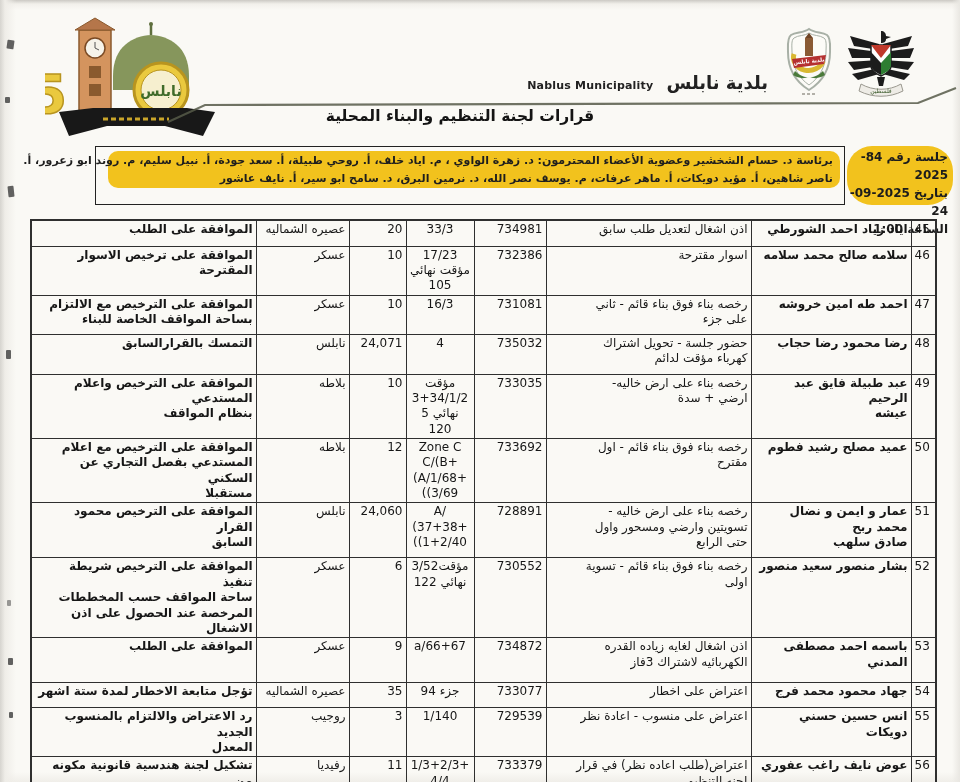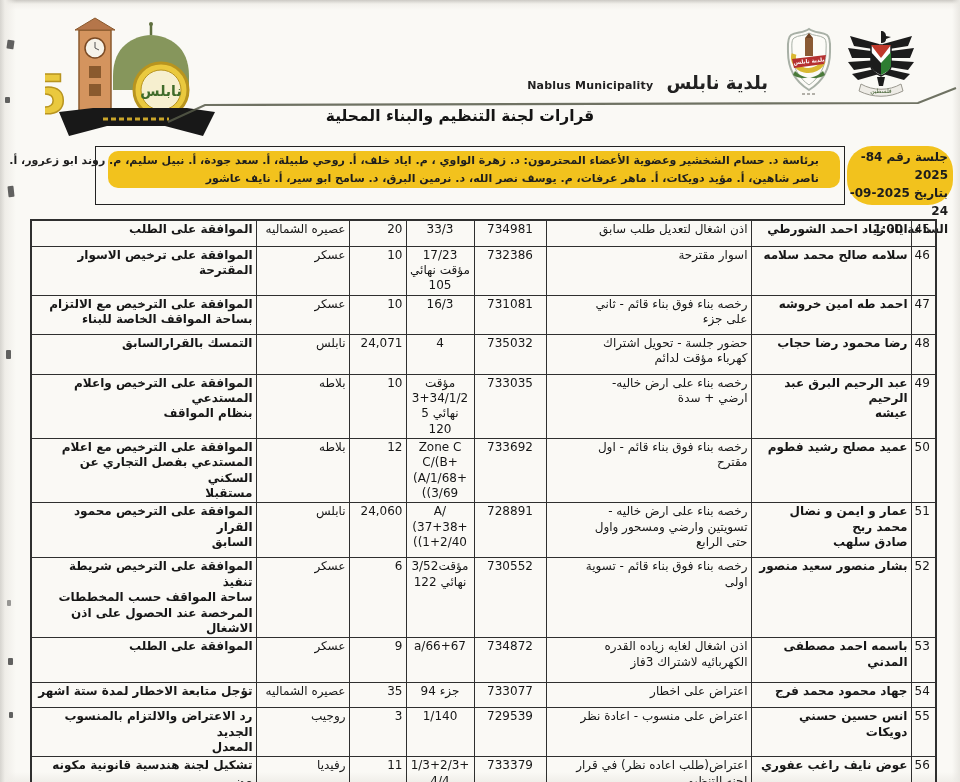--- a/index.html
+++ b/index.html
@@ -37,35 +37,35 @@
   .rule{position:absolute;left:0;top:85px;width:960px;height:42px;pointer-events:none;}
   .doc-title{position:absolute;top:107px;left:140px;width:640px;text-align:center;
     font-size:15.5px;font-weight:bold;color:#141414;}
 
   
   .session-box{position:absolute;left:847px;top:146px;width:106px;height:59px;
     background:var(--highlight-yellow);padding:2px 5px 0 0;box-sizing:border-box;
     font-size:12px;font-weight:bold;line-height:1.5;color:#1c1c1c;text-align:right;border-radius:25px;}
   .attendees-box{position:absolute;left:95px;top:146px;width:750px;height:59px;
     border:1.5px solid #222;box-sizing:border-box;background:transparent;}
-  .attendees-highlight{margin:4px 4px 0 12px;border-radius:10px;padding:1px 21px;
+  .attendees-highlight{margin:4px 4px 0 12px;border-radius:10px;padding:1px 7px;
     background:var(--highlight-yellow);font-size:11px;font-weight:bold;line-height:1.6;
     color:#1e1e1e;text-align:right;white-space:nowrap;}
 
   
   table.decisions{position:absolute;top:219px;left:30px;width:905px;
     border-collapse:collapse;table-layout:fixed;direction:rtl;}
   table.decisions td{border:1px solid var(--table-border);vertical-align:top;
     padding:1px 3px;font-size:12px;line-height:1.28;color:#161616;
     white-space:pre-line;overflow:hidden;}
   table.decisions{border:2px solid var(--table-border);}
   td.c-num{text-align:left;padding-left:3px;font-size:12.5px;}
   td.c-name{font-weight:bold;text-align:right;padding-right:4px;font-size:12px;}
   td.c-subject{text-align:right;padding-right:4px;}
-  td.c-appno{text-align:center;font-size:12.5px;}
+  td.c-appno{font-size:12.5px;}
   td.c-plot{text-align:center;unicode-bidi:plaintext;font-size:11.5px;}
   td.c-block{text-align:right;padding-right:5px;font-size:12.5px;}
   td.c-locality{text-align:right;font-size:11px;padding-top:2px;}
   td.c-decision{font-weight:bold;text-align:right;padding-right:5px;font-size:12px;}
 </style>
 </head>
 <body>
 
 <div class="page">
 
@@ -210,21 +210,21 @@
       <td class="c-subject">حضور جلسة - تحويل اشتراك
 كهرباء مؤقت لدائم</td>
       <td class="c-appno">735032</td>
       <td class="c-plot">4</td>
       <td class="c-block">24,071</td>
       <td class="c-locality">نابلس</td>
       <td class="c-decision">التمسك بالقرارالسابق</td>
     </tr>
         <tr style="height: 57px;">
       <td class="c-num">49</td>
-      <td class="c-name">عبد الرحيم البرق عبد الرحيم
+      <td class="c-name">عبد طبيلة فايق عبد الرحيم
 عيشه</td>
       <td class="c-subject">رخصه بناء على ارض خاليه-
 ارضي + سدة</td>
       <td class="c-appno">733035</td>
       <td class="c-plot">مؤقت
 3+34/1/2
 نهائي 5
 120</td>
       <td class="c-block">10</td>
       <td class="c-locality">بلاطه</td>

